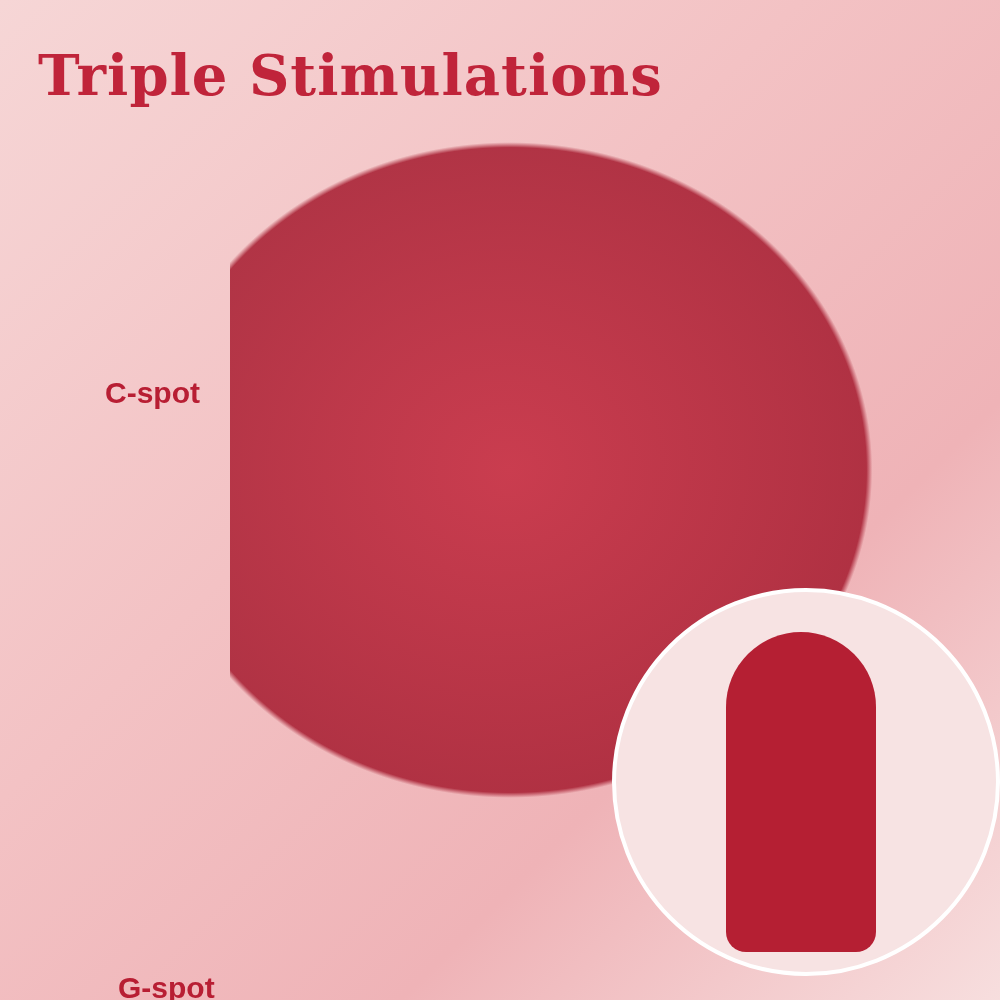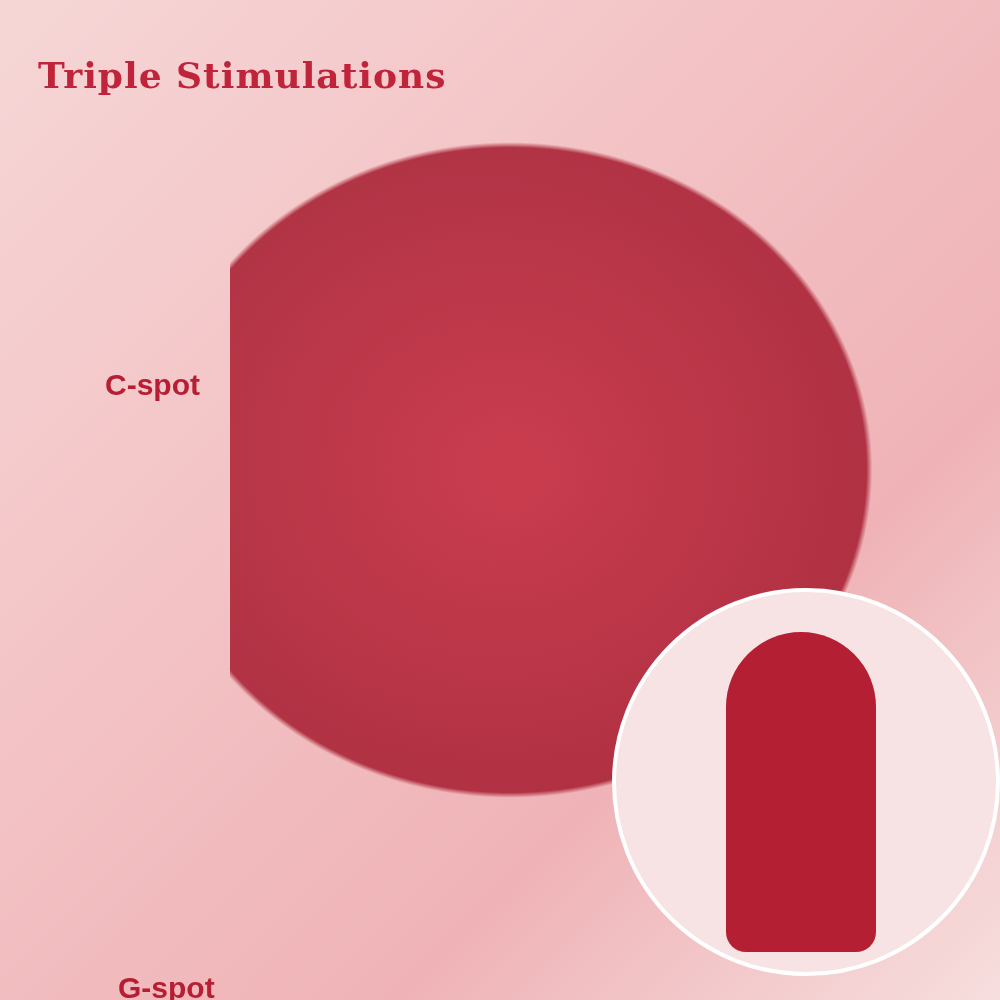--- a/index.html
+++ b/index.html
@@ -1,30 +1,30 @@
 <!DOCTYPE html>
 <html><head>
 <meta charset="utf-8">
 <style>
   html, body { margin:0; padding:0; }
   body { width:1000px; height:1000px; overflow:hidden; position:relative;
          background: linear-gradient(135deg, #f6d6d6 0%, #f3c2c4 40%, #efb3b7 70%, #f7dede 100%);
          font-family: "Liberation Sans", sans-serif; }
   .title { position:absolute; left:38px; top:42px; font-family:"DejaVu Serif", serif;
-           font-weight:bold; font-size:36px; color:#c0243a; letter-spacing:1px;margin-top:12px; }
+           font-weight:bold; font-size:56px; color:#c0243a; letter-spacing:1px; }
   .label { position:absolute; font-size:30px; color:#b81e33; font-weight:bold; }
   .product-shape { position:absolute; left:230px; top:90px; width:700px; height:760px;
                    background: radial-gradient(ellipse at 40% 50%, #c3263b 0%, #a51a2e 60%, transparent 61%); opacity:.85; }
   .inset { position:absolute; left:612px; top:588px; width:380px; height:380px; border-radius:50%;
            background:#f7e3e3; border:4px solid #ffffff; overflow:hidden; }
   .inset-fill { position:absolute; left:110px; top:40px; width:150px; height:320px;
                 border-radius:75px 75px 20px 20px; background:#b51f33; }
 </style>
 </head>
 <body>
 
 <div class="title">Triple Stimulations</div>
 <div class="product-shape"></div>
-<div class="label" style="left:105px; top:368px;">C-spot</div>
+<div class="label" style="left:105px; top:376px;">C-spot</div>
 <div class="label" style="left:118px; top:935px;margin-top:36px;">G-spot</div>
 <div class="inset">
   <div class="inset-fill"></div>
 </div>
 
 </body></html>

